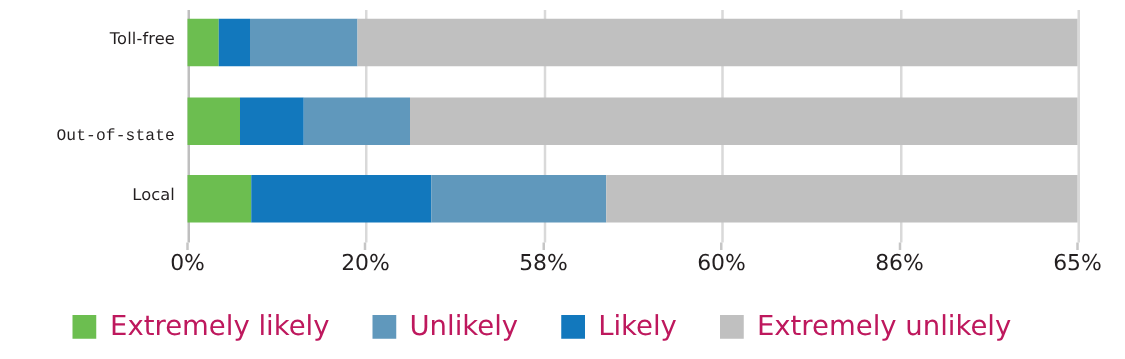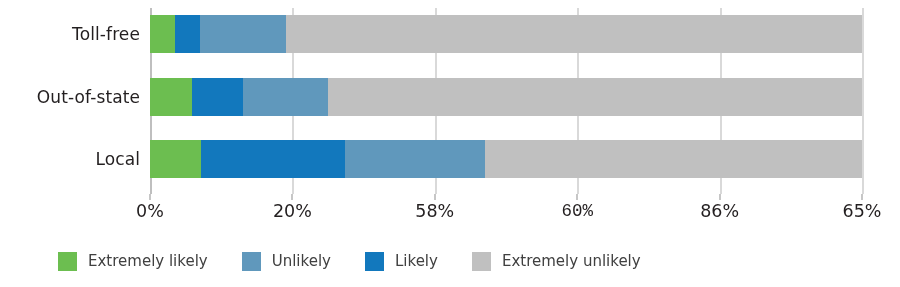--- a/index.html
+++ b/index.html
@@ -57,33 +57,33 @@
   .seg {
     height: 100%;
   }
 
   
   .cat-label {
     position: absolute;
     right: 0;
     width: 140px;
     text-align: right;
-    font-size: 17px;
+    font-size: 13px;
     color: #231f20;
     letter-spacing: 0.1px;
   }
   #cat-labels {
     position: absolute;
     left: 0;
     top: 8px;
     width: 140px;
     height: 186px;
   }
   .cat-label.c0 { top: 16px; }
-  .cat-label.c1 { top: 79px; }
+  .cat-label.c1 { top: 93px; font-family: Liberation Mono, monospace; }
   .cat-label.c2 { top: 141px; margin-left: 20px; }
 
   
   #x-axis {
     position: absolute;
     left: 150px;
     top: 194px;
     width: 712px;
     height: 26px;
   }
@@ -120,22 +120,22 @@
     align-items: center;
     margin-right: 34px;
   }
   .legend-swatch {
     width: 19px;
     height: 19px;
     margin-right: 11px;
     flex: none;
   }
   .legend-text {
-    font-size: 15px;
-    color: #404040;
+    font-size: 22px;
+    color: #be185d;
     white-space: nowrap;
   }
 </style>
 </head>
 <body>
 
 <div id="chart-root">
 
   <div id="cat-labels">
     <div class="cat-label c0">Toll-free</div>
@@ -174,21 +174,21 @@
   </div>
 
   <div id="x-axis">
       <div class="tick-mark" style="left: calc(0% - 1px);"></div>
       <div class="tick-label" style="left: 0%;">0%</div>
       <div class="tick-mark" style="left: calc(20% - 1px);"></div>
       <div class="tick-label" style="left: 20%; text-align: center;">20%</div>
       <div class="tick-mark" style="left: calc(40% - 1px);"></div>
       <div class="tick-label" style="left: 40%;">58%</div>
       <div class="tick-mark" style="left: calc(60% - 1px);"></div>
-      <div class="tick-label" style="left: 60%; font-family: Liberation Mono, monospace;">60%</div>
+      <div class="tick-label" style="left: 60%;">60%</div>
       <div class="tick-mark" style="left: calc(80% - 1px);"></div>
       <div class="tick-label" style="left: 80%;">86%</div>
       <div class="tick-mark" style="left: calc(100% - 1px);"></div>
       <div class="tick-label" style="left: 100%;">65%</div>
     </div>
 
   <div id="legend">
       <div class="legend-item">
         <span class="legend-swatch" style="background: rgb(108, 190, 80);"></span>
         <span class="legend-text">Extremely likely</span>

